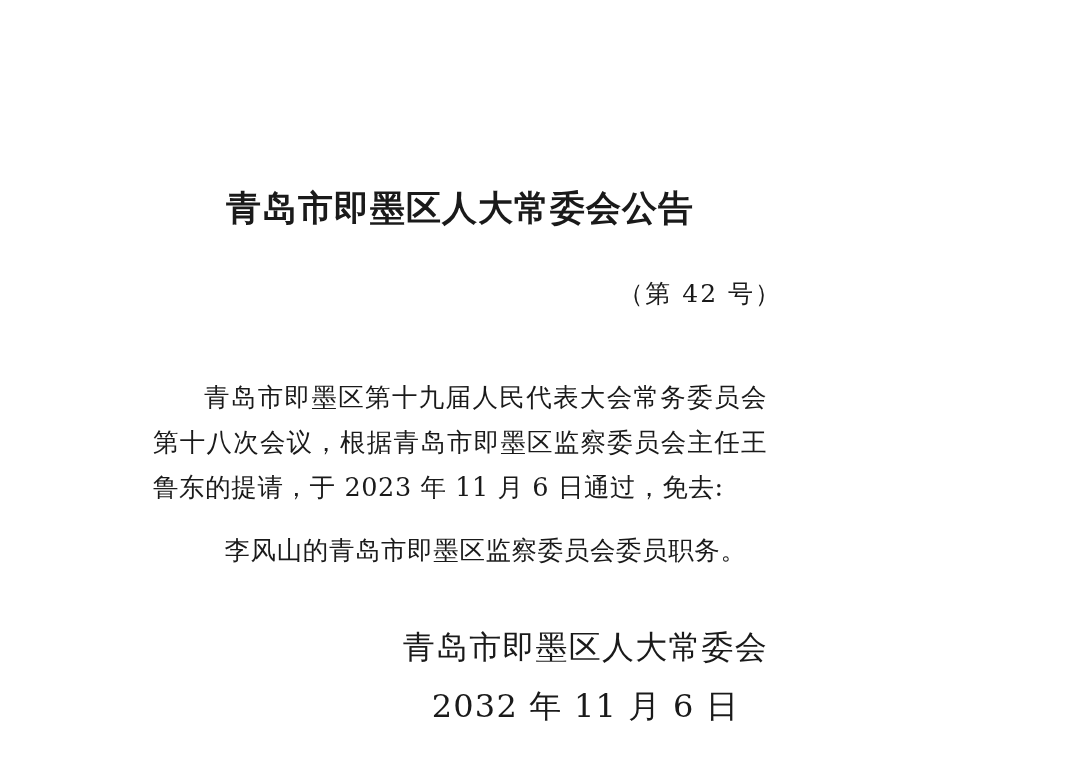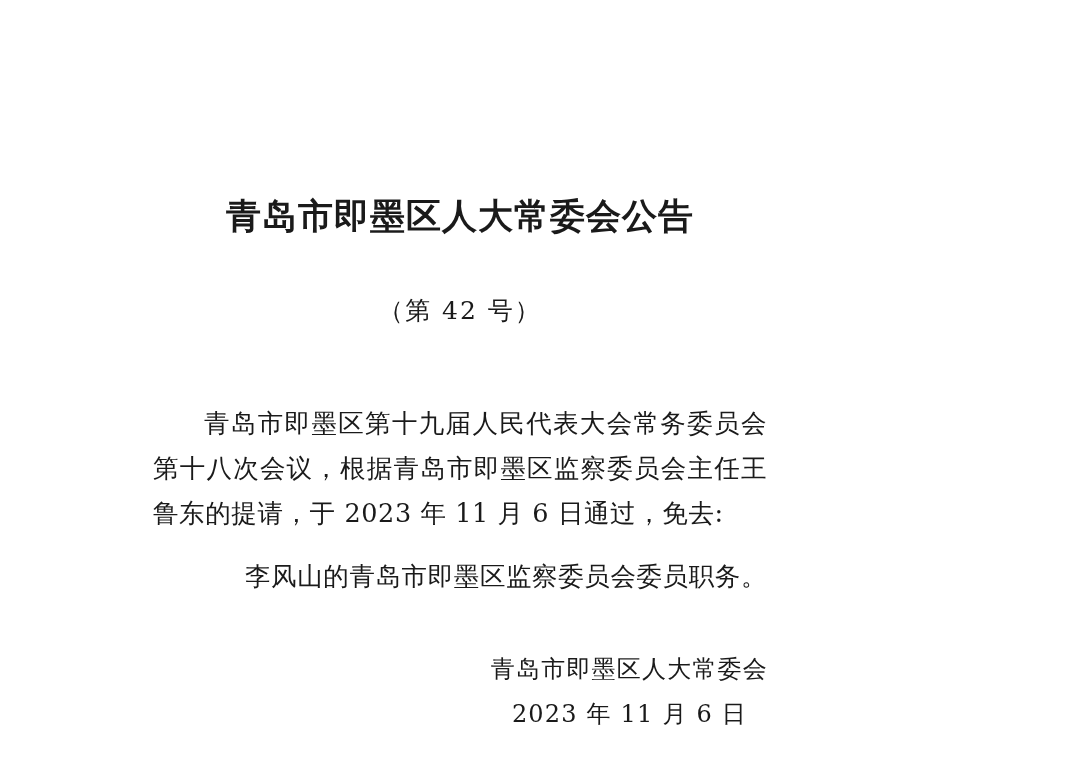--- a/index.html
+++ b/index.html
@@ -12,61 +12,61 @@
     background: #ffffff;
     font-family: "DejaVu Serif", "Liberation Serif", serif;
     color: #1a1a1a;
     overflow: hidden;
   }
   .page {
     position: relative;
     width: 920px;
     height: 770px;
     box-sizing: border-box;
-    padding: 8px 135px;
+    padding: 0 135px;
   }
   .doc-title {
     margin: 0;
     padding-top: 186px;
     text-align: center;
     font-size: 35px;
     font-weight: 700;
     letter-spacing: 1px;
     line-height: 1.25;
     font-family: "DejaVu Serif", "Liberation Serif", serif;
   }
   .doc-number {
-    margin: 12px;
+    margin: 3px;
     padding-top: 44px;
-    text-align: center;
+    text-align: right;
     font-size: 25px;
     font-weight: 400;
     letter-spacing: 2px;
   }
   .body-block {
     padding-top: 44px;
   }
   .para {
     margin: 18px;
     font-size: 25.5px;
     line-height: 1.77;
     text-align: justify;
     text-justify: inter-character;
     text-indent: 2em;
     letter-spacing: 0.6px;
   }
   .para.tight {
-    text-align: right;
+    text-align: center;
   }
   .signature {
     position: absolute;
     right: 152px;
     bottom: 34px;
     text-align: center;
-    font-size: 24px;
+    font-size: 32px;
     line-height: 1.85;
     letter-spacing: 1.2px;
   }
   .signature div {
     white-space: nowrap;
   }
 </style>
 </head>
 <body>
 
@@ -76,16 +76,16 @@
 
   <p class="doc-number">（第 42 号）</p>
 
   <div class="body-block">
     <p class="para">青岛市即墨区第十九届人民代表大会常务委员会第十八次会议，根据青岛市即墨区监察委员会主任王鲁东的提请，于 2023 年 11 月 6 日通过，免去:</p>
     <p class="para tight">李风山的青岛市即墨区监察委员会委员职务。</p>
   </div>
 
   <div class="signature">
     <div>青岛市即墨区人大常委会</div>
-    <div>2023 年 11 月 6 日</div>
+    <div>2032 年 11 月 6 日</div>
   </div>
 
 </div>
 
 </body></html>

